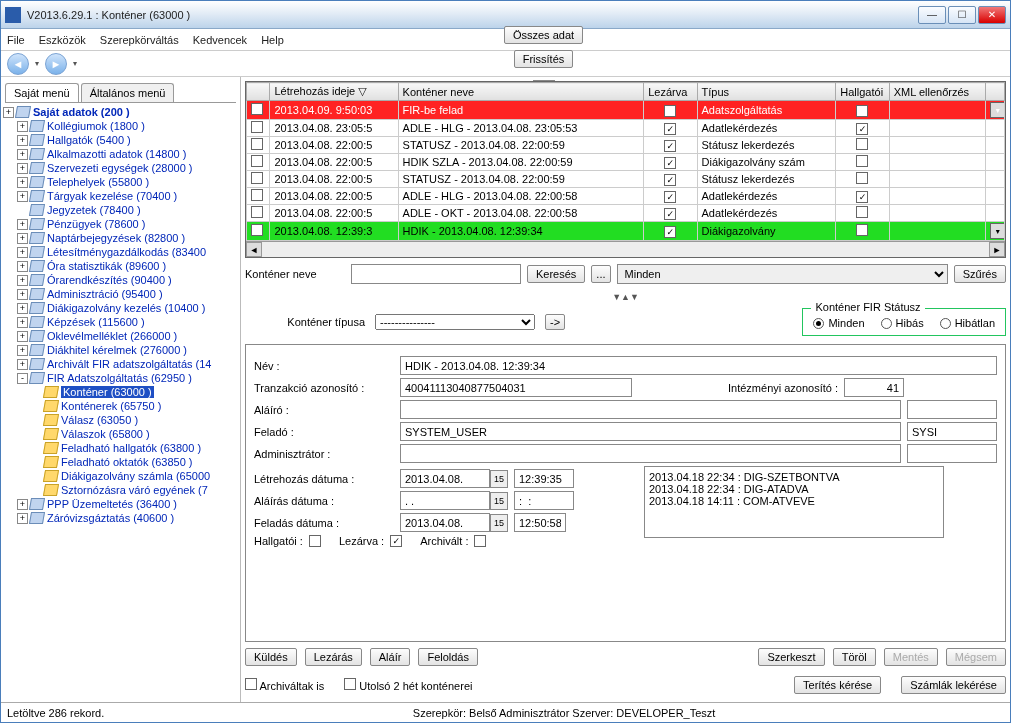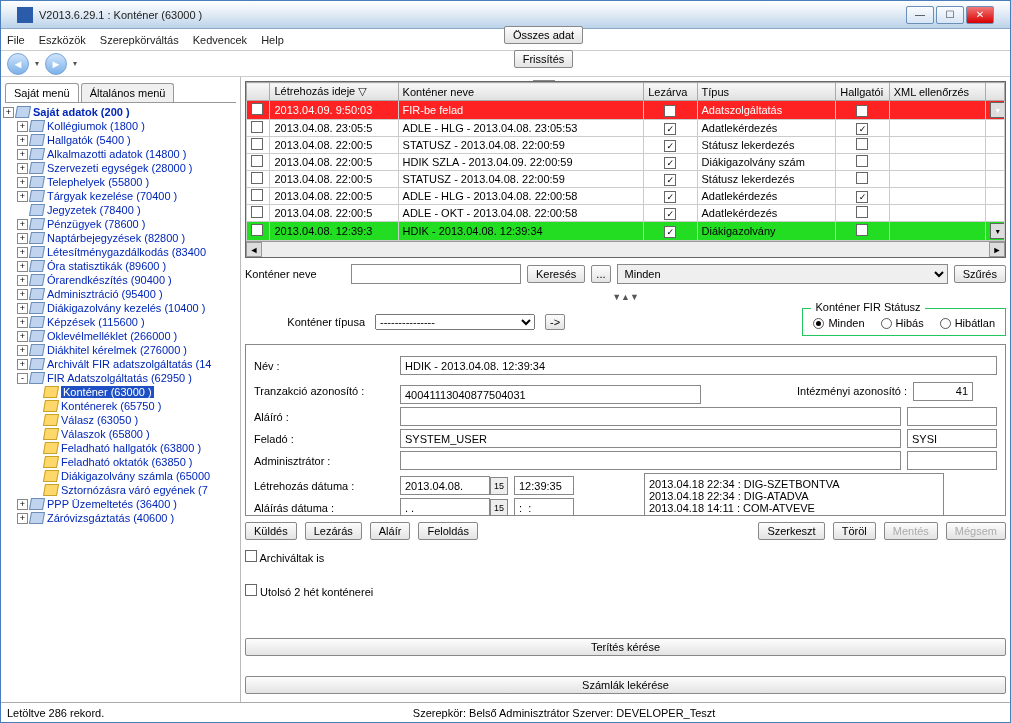--- a/index.html
+++ b/index.html
@@ -1,17 +1,17 @@
 <!DOCTYPE html>
 <html><head>
 <meta charset="utf-8">
 <style>
 * { box-sizing: border-box; margin: 0; padding: 0; font-family: Tahoma, Arial, sans-serif; font-size: 11px; }
 body { background: #fff; width: 1011px; height: 723px; overflow: hidden; border: 1px solid #4a7ebb; }
-.titlebar { height: 28px; background: linear-gradient(#fff,#e0eaf5 50%,#bcd3ea); display: flex; align-items: center; padding: 0 16px; border-bottom: 1px solid #8aa8c8; }
+.titlebar { height: 28px; background: linear-gradient(#fff,#e0eaf5 50%,#bcd3ea); display: flex; align-items: center; padding: 0 4px; border-bottom: 1px solid #8aa8c8; }
 .titlebar .icon { width: 16px; height: 16px; background: #2a5caa; margin-right: 6px; }
 .titlebar .title { color: #222; flex: 1; }
 .winbtns { display: flex; gap: 2px; }
 .winbtn { width: 28px; height: 18px; background: linear-gradient(#fafcff,#d7e5f5); border: 1px solid #6a8fb8; border-radius: 2px; display:flex;align-items:center;justify-content:center;font-size:10px;color:#333;}
 .winbtn.close { background: linear-gradient(#f07878,#d90000); color:#fff; }
 .menubar { height: 22px; display: flex; align-items: center; padding: 0 6px; gap: 14px; border-bottom: 1px solid #ccc; }
 .menubar span { color: #222; }
 .toolbar { height: 26px; display:flex; align-items:center; padding: 0 6px; gap:6px; border-bottom:1px solid #ccc;}
 .navbtn { width:22px;height:22px;border:1px solid #7aa3d4;border-radius:50%;background:linear-gradient(#cfe4fb,#7bb2ea);display:flex;align-items:center;justify-content:center;color:#fff;font-weight:bold;}
 .toolbar .right { margin-left:auto; display:flex; gap:6px; align-items:center;}
@@ -60,21 +60,21 @@
 .dtab.active { background:#2a6ed6; color:#fff;}
 .form { border:1px solid #888; padding:8px; flex:1; overflow:auto;}
 .frow { display:flex; align-items:center; margin:3px 0; gap:6px;}
 .frow label { width:140px;}
 .txt { border:1px solid #888; padding:1px 4px; height:19px; background:#fff;}
 .datebox { display:flex; align-items:center;}
 .datebox .cal { width:18px;height:18px;border:1px solid #888;background:#eee;display:flex;align-items:center;justify-content:center;font-size:9px;}
 .membox { border:1px solid #888; padding:4px; height:72px; width:300px; background:#fff;}
 .btnrow { display:flex; gap:8px; margin:6px 0; align-items:center;}
 .btnrow .spacer { flex:1;}
-.chkrow { display:flex; gap:20px; margin:4px 0;flex-direction:column;}
+.chkrow { display:flex; gap:20px; align-items:center; margin:4px 0;}
 .status { height:20px; border-top:1px solid #aaa; display:flex; align-items:center; padding:0 6px; gap:20px; font-size:11px;}
 .dropbtn { width:16px;height:16px;border:1px solid #666;background:#ddd;display:inline-flex;align-items:center;justify-content:center;font-size:8px;}
 </style>
 </head>
 <body>
 
 <div class="titlebar">
   <div class="icon"></div>
   <div class="title">V2013.6.29.1 : Konténer (63000  )</div>
   <div class="winbtns">
@@ -307,21 +307,21 @@
               <td>STATUSZ - 2013.04.08. 22:00:59</td>
               <td style="text-align:center"><span class="chk">✓</span></td>
               <td>Státusz lekerdezés</td>
               <td style="text-align:center"><span class="chk"></span></td>
               <td></td>
               <td></td>
             </tr>
             <tr class="">
               <td><span class="chk"></span></td>
               <td>2013.04.08. 22:00:5</td>
-              <td>HDIK SZLA - 2013.04.09. 22:00:59</td>
+              <td>HDIK SZLA - 2013.04.08. 22:00:59</td>
               <td style="text-align:center"><span class="chk">✓</span></td>
               <td>Diákigazolvány szám</td>
               <td style="text-align:center"><span class="chk"></span></td>
               <td></td>
               <td></td>
             </tr>
             <tr class="">
               <td><span class="chk"></span></td>
               <td>2013.04.08. 22:00:5</td>
               <td>STATUSZ - 2013.04.08. 22:00:59</td>
@@ -401,21 +401,21 @@
     </div>
 
 
     <div class="form">
       <div class="frow">
           <label>Név :</label>
         <input class="txt" style="flex: 1 1 0%;" value="HDIK - 2013.04.08. 12:39:34">
         </div>
       <div class="frow">
           <label>Tranzakció azonosító :</label>
-        <input class="txt" style="width: 301px; margin-top: 7px;" value="40041113040877504031">
+        <input class="txt" style="width: 232px;" value="40041113040877504031">
         <label style="width:auto;margin-left:90px">Intézményi azonosító :</label>
         <input class="txt" style="width: 60px; text-align: right;" value="41">
         </div>
       <div class="frow">
           <label>Aláíró :</label>
         <input class="txt" style="flex: 1 1 0%;">
         <input class="txt" style="width: 90px;">
         </div>
       <div class="frow">
           <label>Feladó :</label>

